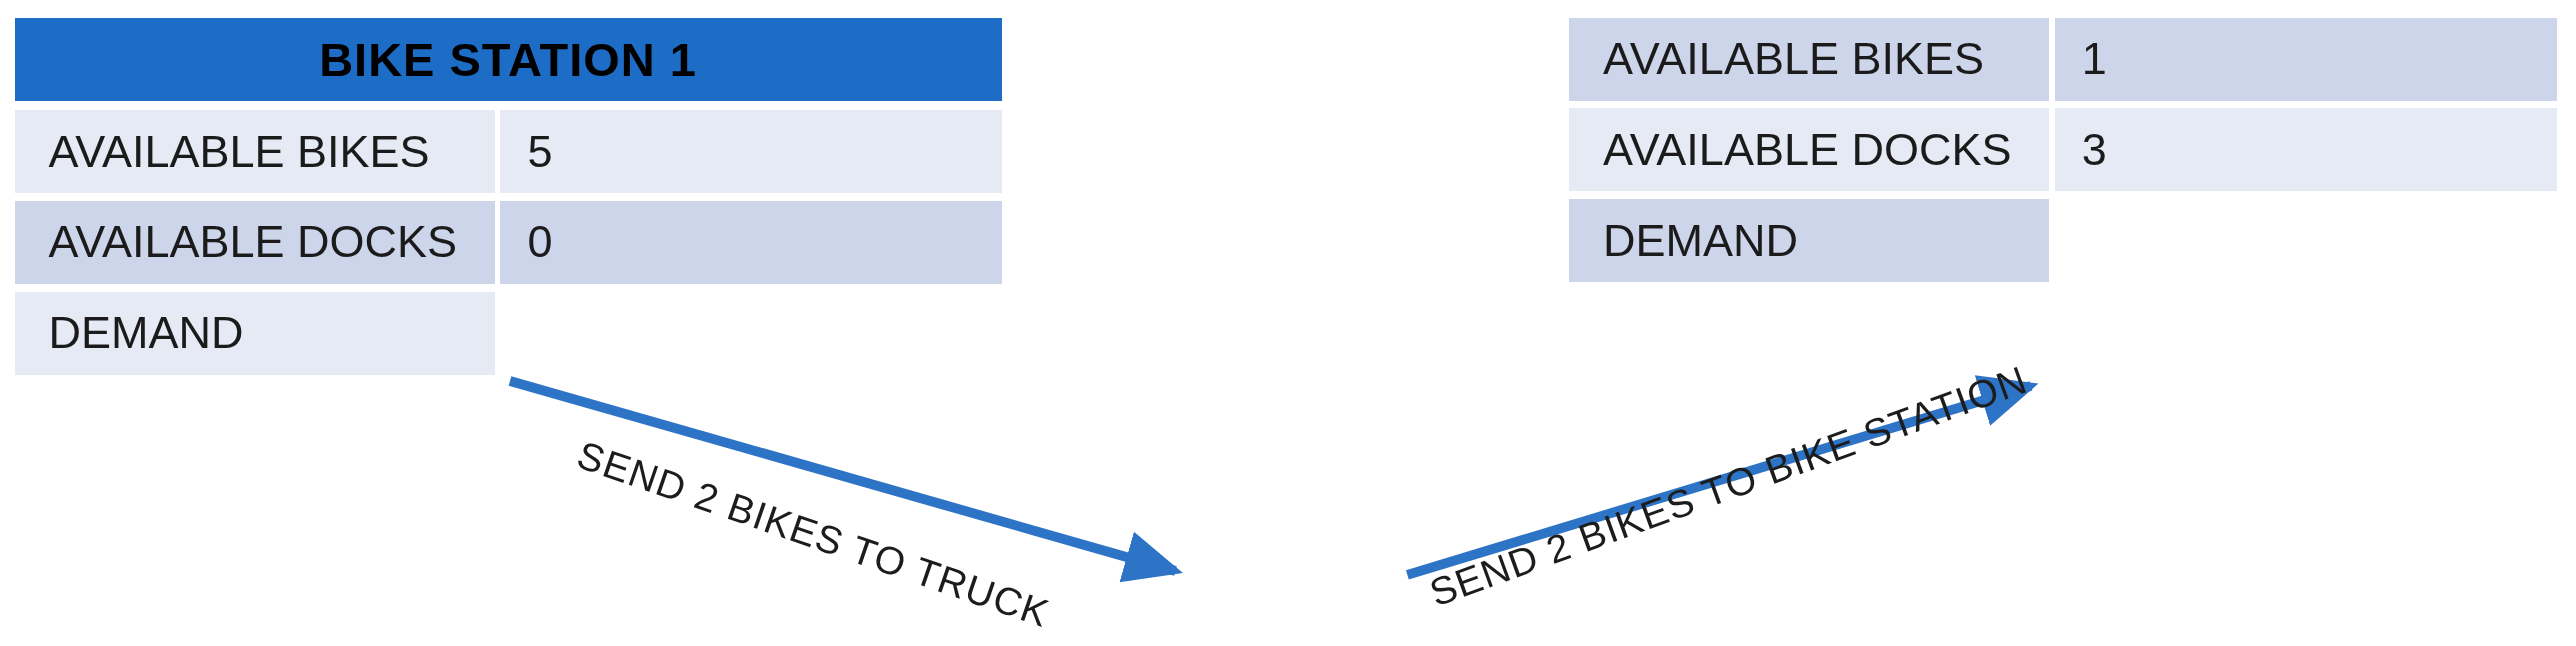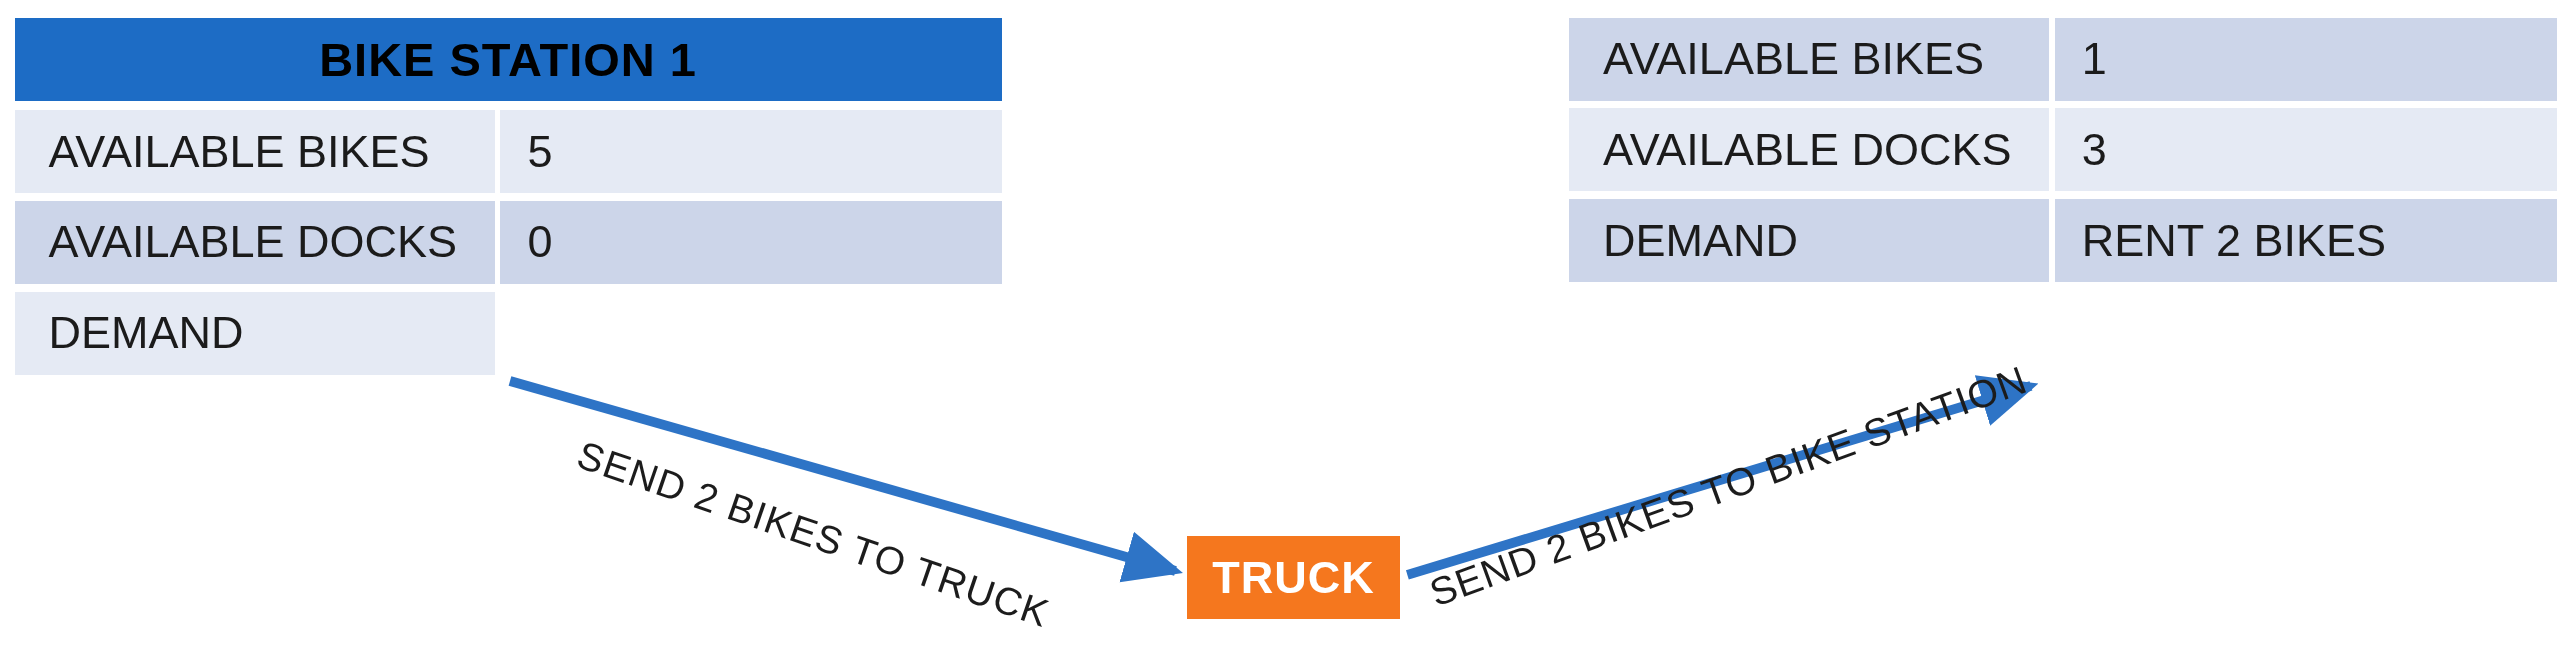--- a/index.html
+++ b/index.html
@@ -95,33 +95,31 @@
     <div class="station-row">
       <div class="cell label">AVAILABLE BIKES</div>
       <div class="cell value">1</div>
     </div>
     <div class="station-row">
       <div class="cell label">AVAILABLE DOCKS</div>
       <div class="cell value">3</div>
     </div>
     <div class="station-row">
       <div class="cell label">DEMAND</div>
-      <div class="cell value">RENT 2 BIKES</div>
     </div>
   </div>
 
   <svg id="arrow-layer" viewBox="0 0 2643 663">
     <defs>
       <marker id="ah" viewBox="0 0 6 6" markerWidth="6" markerHeight="6" refX="5.2" refY="3" orient="auto" markerUnits="strokeWidth">
         <path class="arrow-head-fill" d="M0,0.3 L6,3 L0,5.7 Z"></path>
       </marker>
     </defs>
     <line class="arrow-line" x1="523" y1="391" x2="1206" y2="586" marker-end="url(#ah)"></line>
     <line class="arrow-line" x1="1444" y1="590" x2="2084" y2="396" marker-end="url(#ah)"></line>
   </svg>
 
   <div class="arrow-label" id="arrow-label-1">SEND 2 BIKES TO TRUCK</div>
   <div class="arrow-label" id="arrow-label-2">SEND 2 BIKES TO BIKE STATION</div>
 
-  <div class="truck-box">TRUCK</div>
 
 </div>
 
 
 </body></html>

